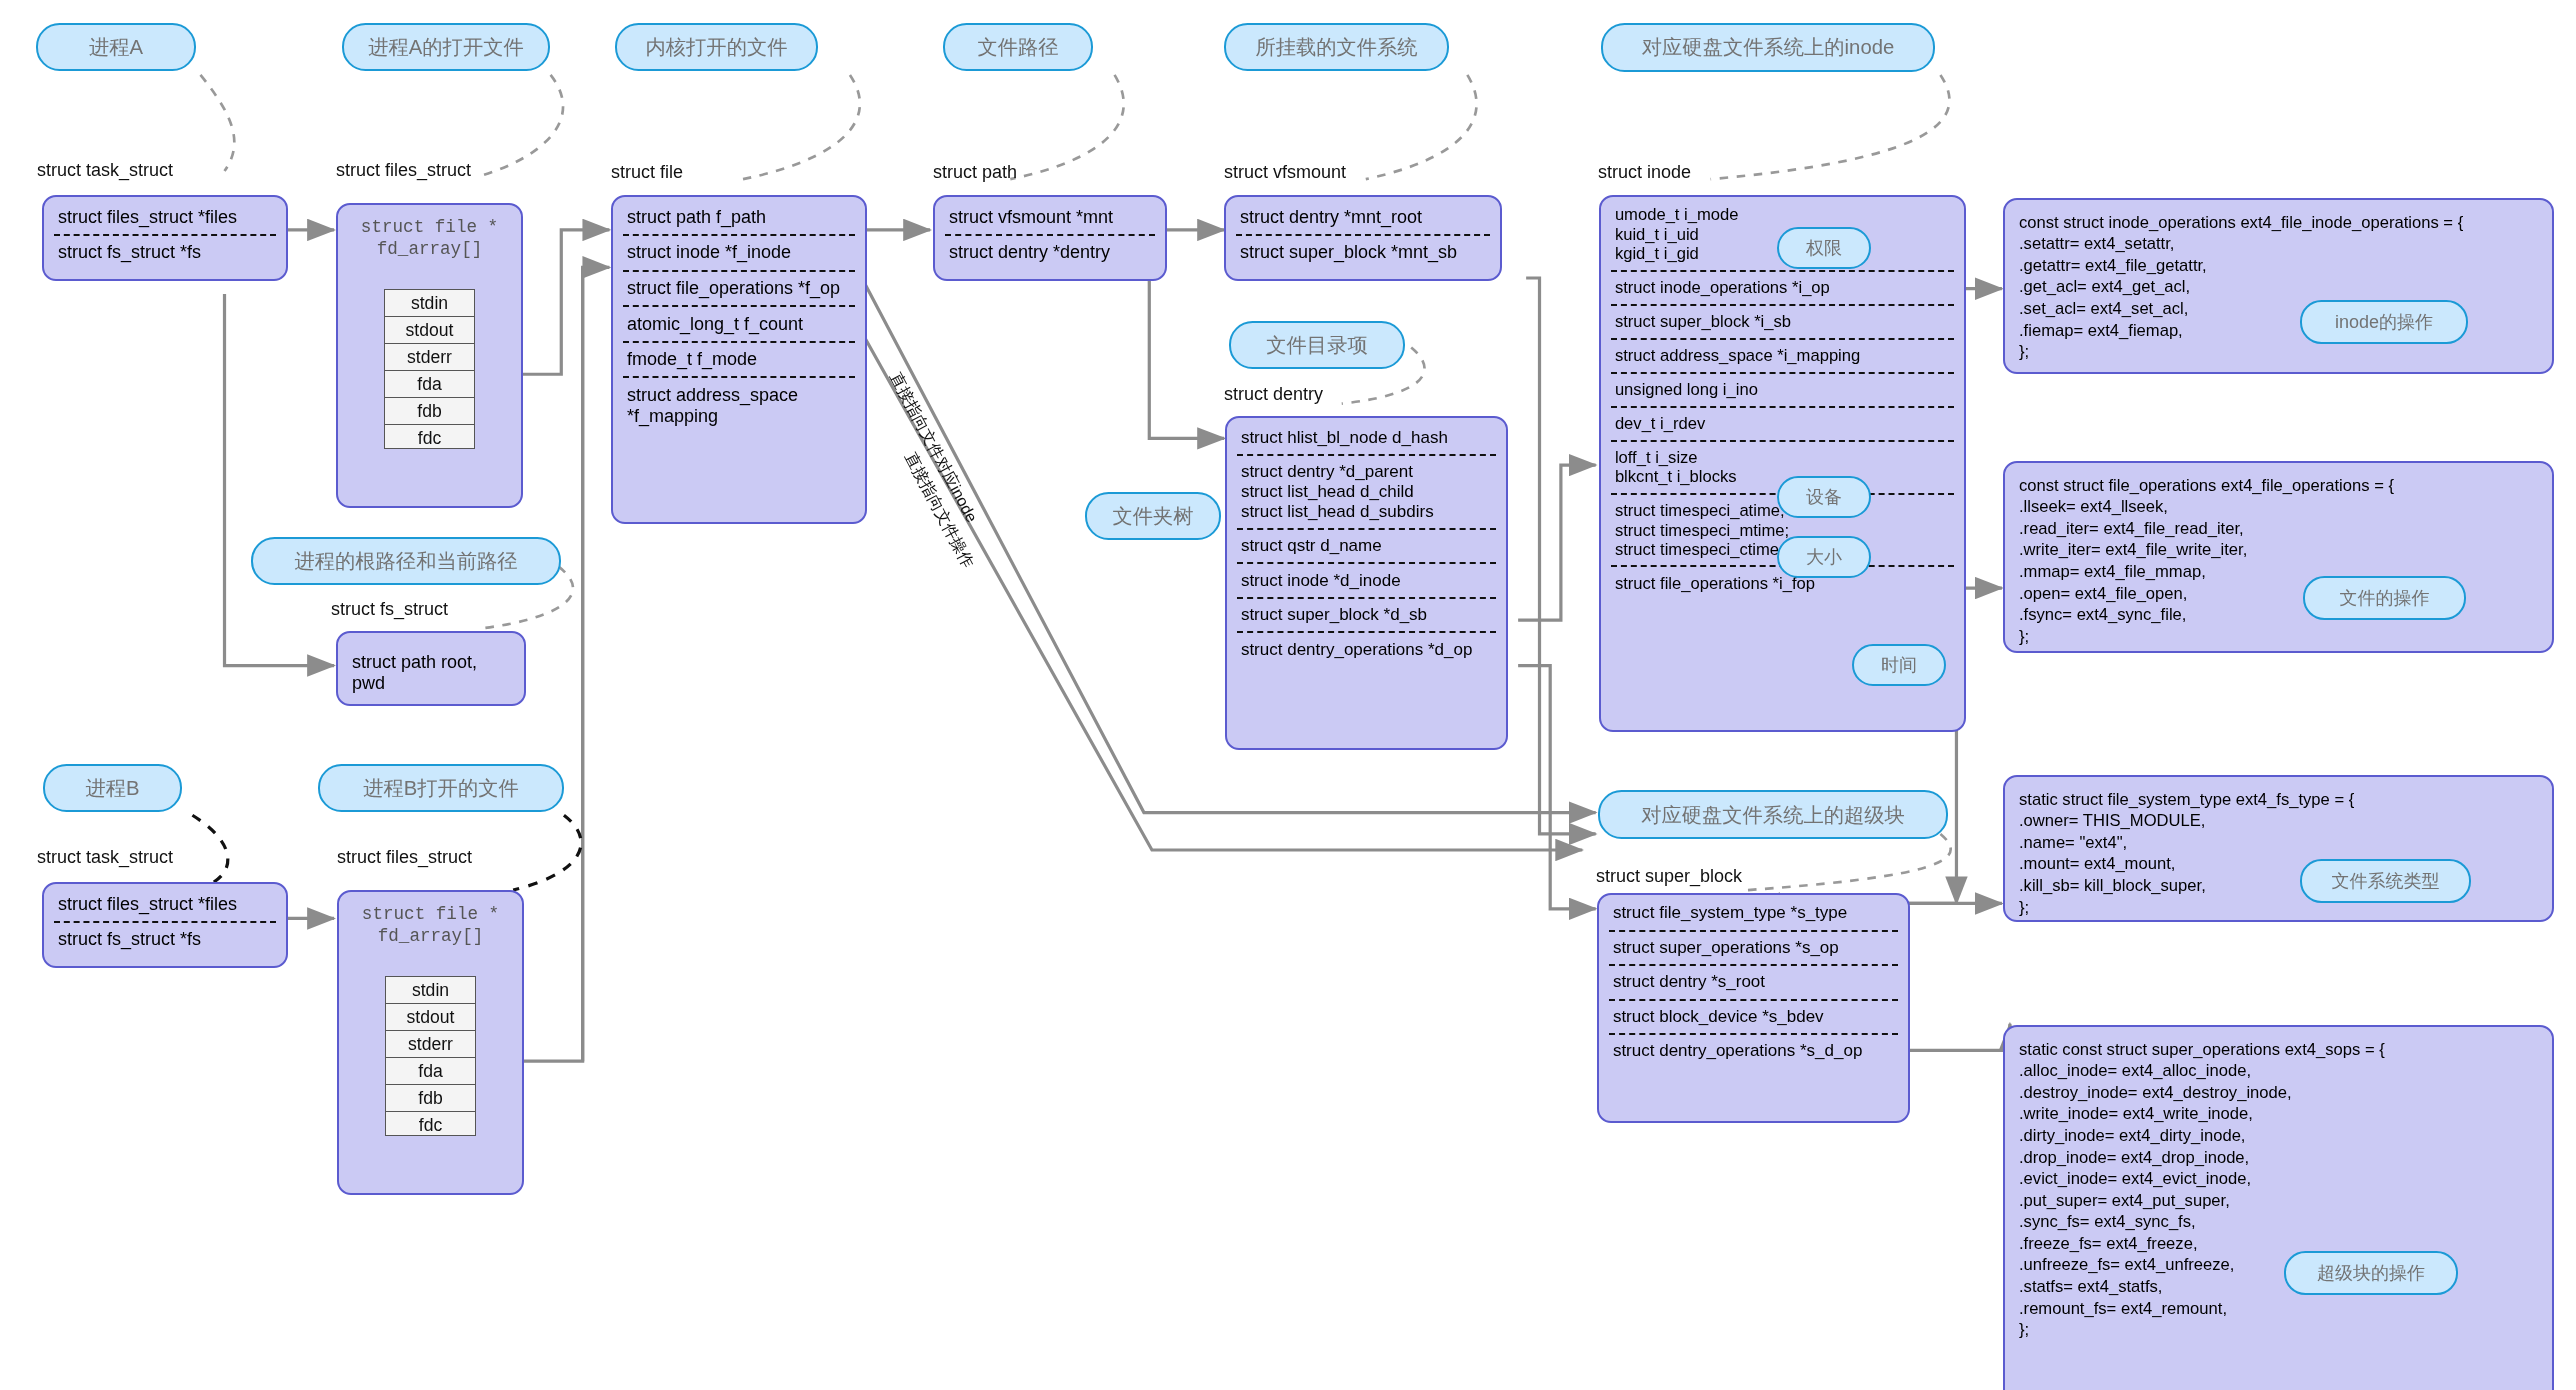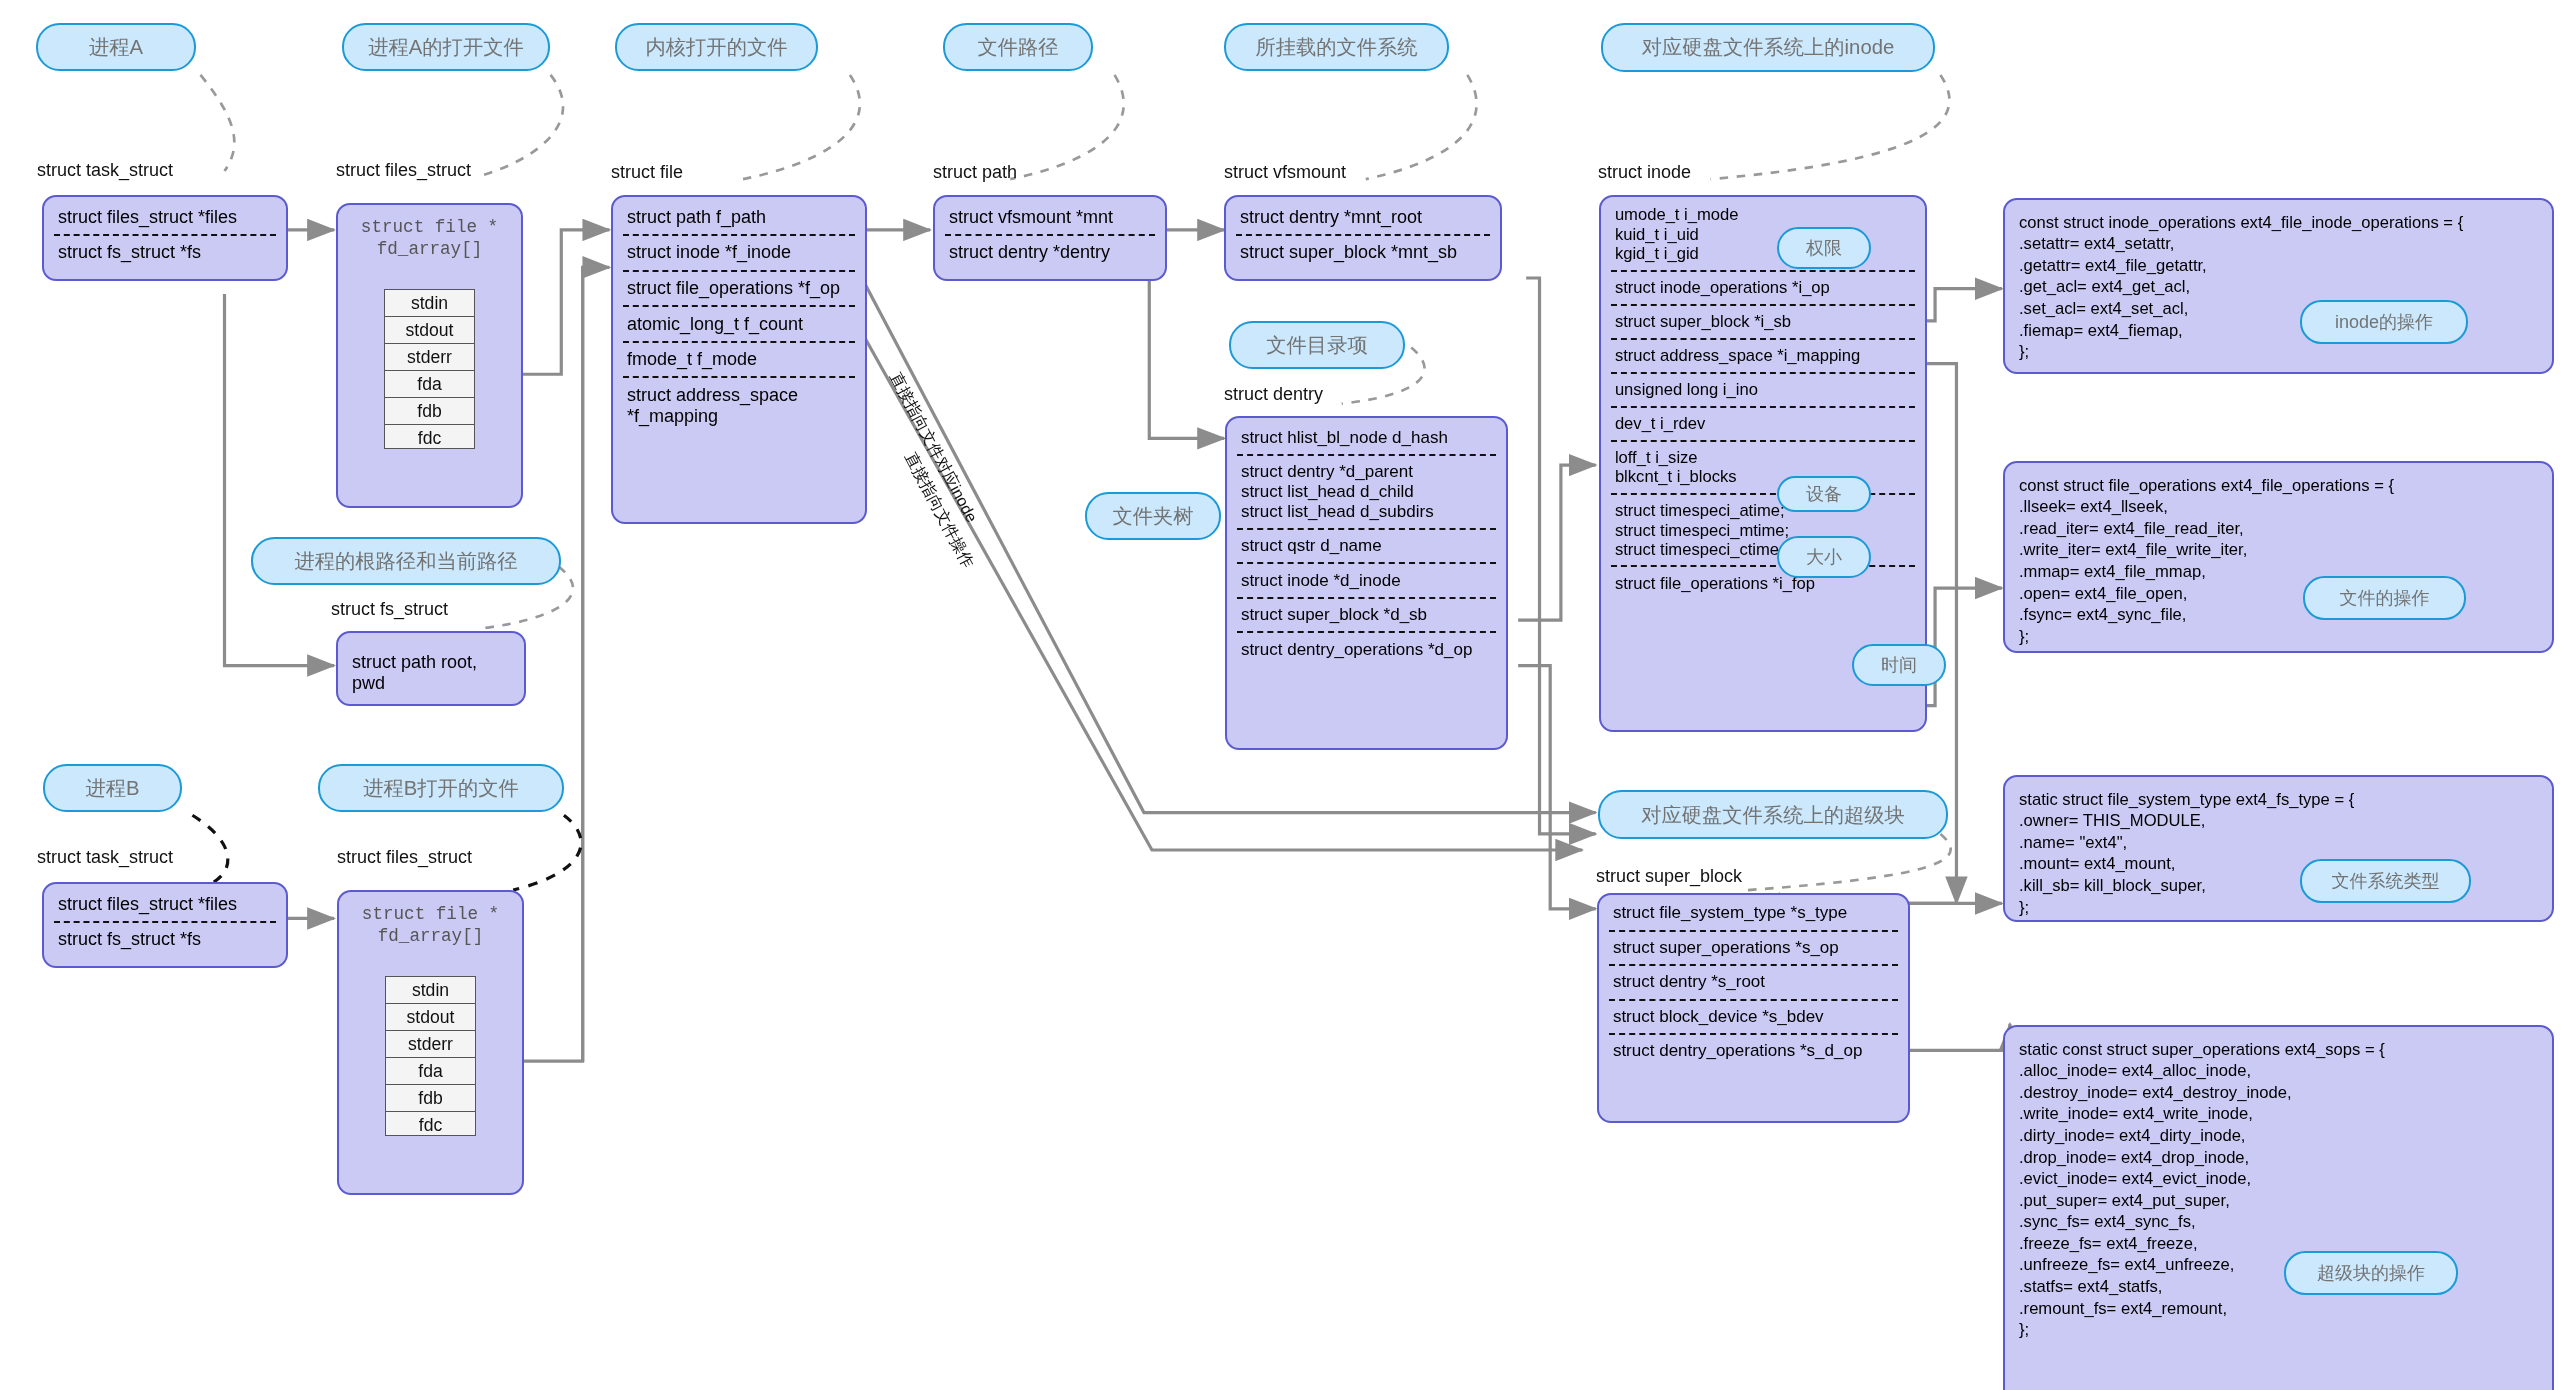--- a/index.html
+++ b/index.html
@@ -238,21 +238,21 @@
     <div class="row">struct hlist_bl_node d_hash</div>
     <div class="row">struct dentry *d_parent
 struct list_head d_child
 struct list_head d_subdirs</div>
     <div class="row">struct qstr d_name</div>
     <div class="row">struct inode *d_inode</div>
     <div class="row">struct super_block *d_sb</div>
     <div class="row">struct dentry_operations *d_op</div>
   </div>
 
-  <div class="struct" style="left:1599px;top:195px;width:328px;height:537px;padding:2.1px 9.6px;font-size:16.6px;">
+  <div class="struct" style="left:1599px;top:195px;width:367px;height:537px;padding:2.1px 9.6px;font-size:16.6px;">
     <div class="row">umode_t i_mode
 kuid_t i_uid
 kgid_t i_gid</div>
     <div class="row">struct inode_operations *i_op</div>
     <div class="row">struct super_block *i_sb</div>
     <div class="row">struct address_space *i_mapping</div>
     <div class="row">unsigned long i_ino</div>
     <div class="row">dev_t i_rdev</div>
     <div class="row">loff_t i_size
 blkcnt_t i_blocks</div>
@@ -343,21 +343,21 @@
     <div class="cline">.remount_fs= ext4_remount,</div>
     <div class="cline">};</div>
   </div>
   <div class="tag small" style="left:2284px;top:1251px;width:174px;height:44px;">
     <span>超级块的操作</span>
   </div>
 
   <div class="tag small" style="left:1777px;top:227px;width:94px;height:42px;">
     <span>权限</span>
   </div>
-  <div class="tag small" style="left:1777px;top:476px;width:94px;height:36px;text-align:center;">
+  <div class="tag small" style="left:1777px;top:476px;width:94px;height:42px;text-align:center;">
     <span>设备</span>
   </div>
   <div class="tag small" style="left:1777px;top:536px;width:94px;height:42px;">
     <span>大小</span>
   </div>
   <div class="tag small" style="left:1852px;top:619px;width:94px;height:42px;margin-top:25px;">
     <span>时间</span>
   </div>
 
   <div class="tag" style="left:251px;top:537px;width:310px;height:48px;">

